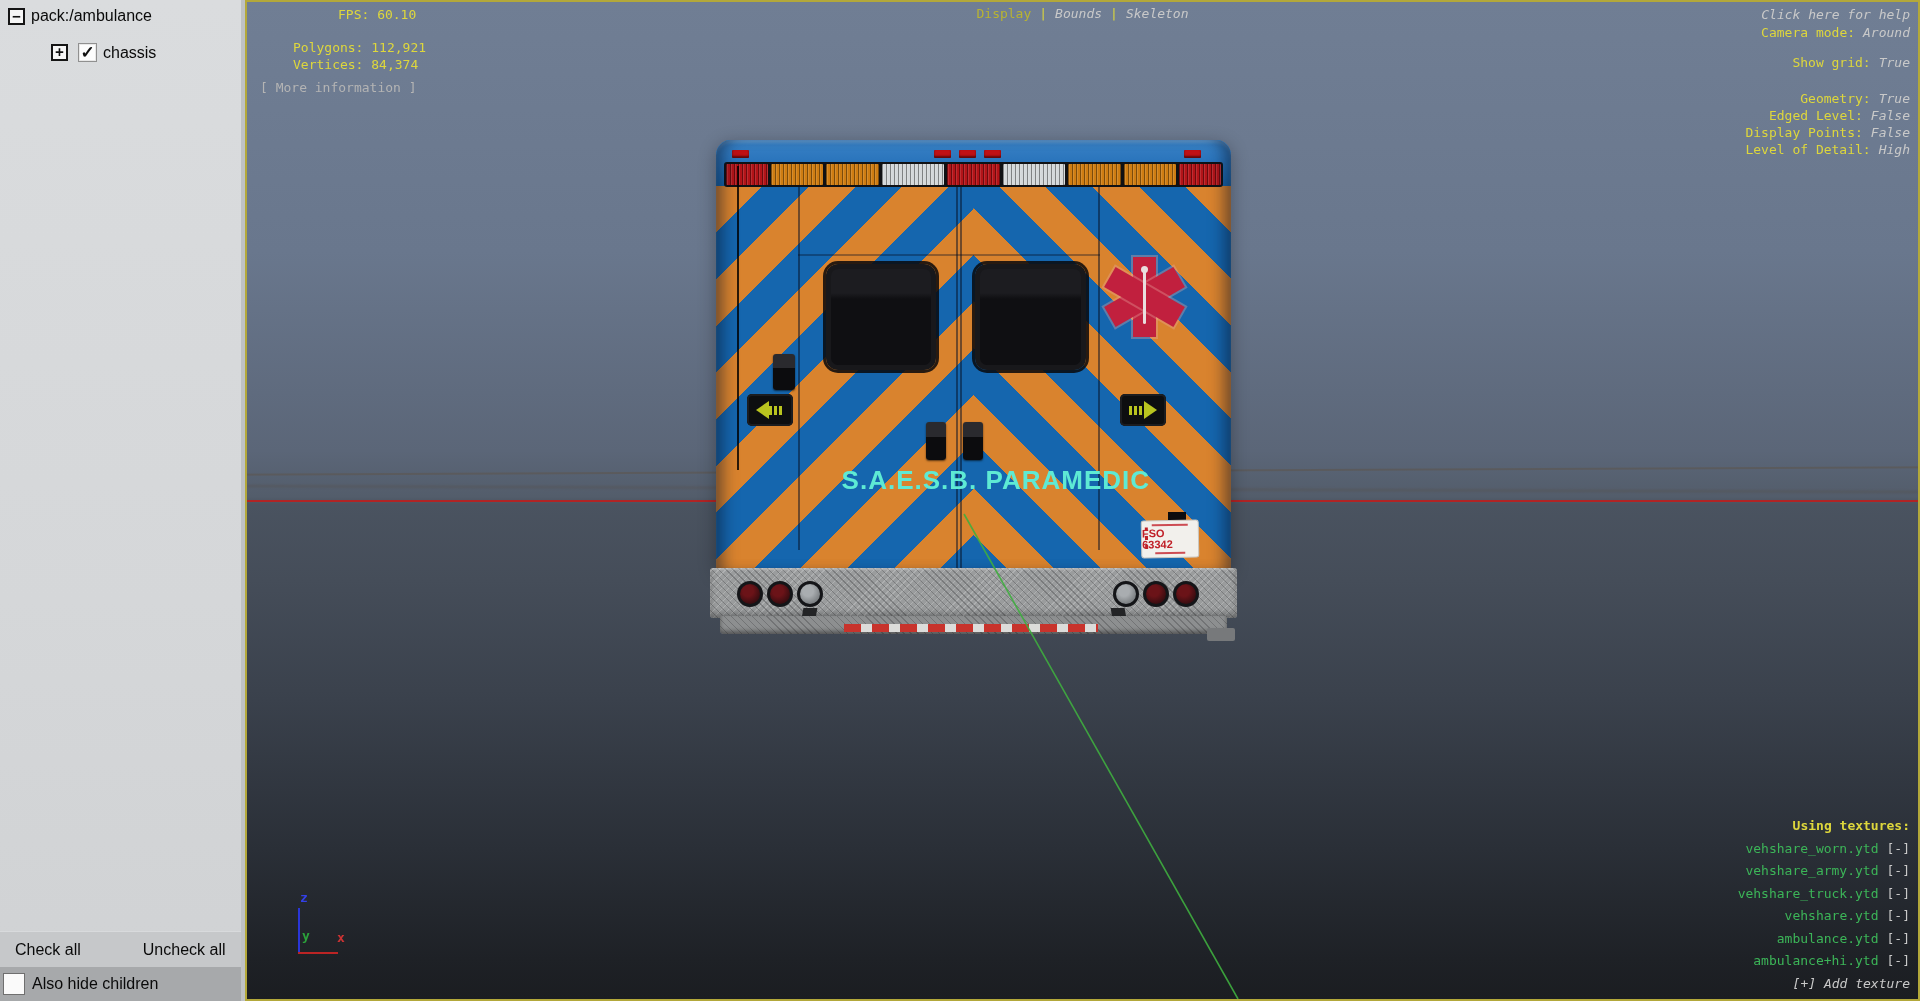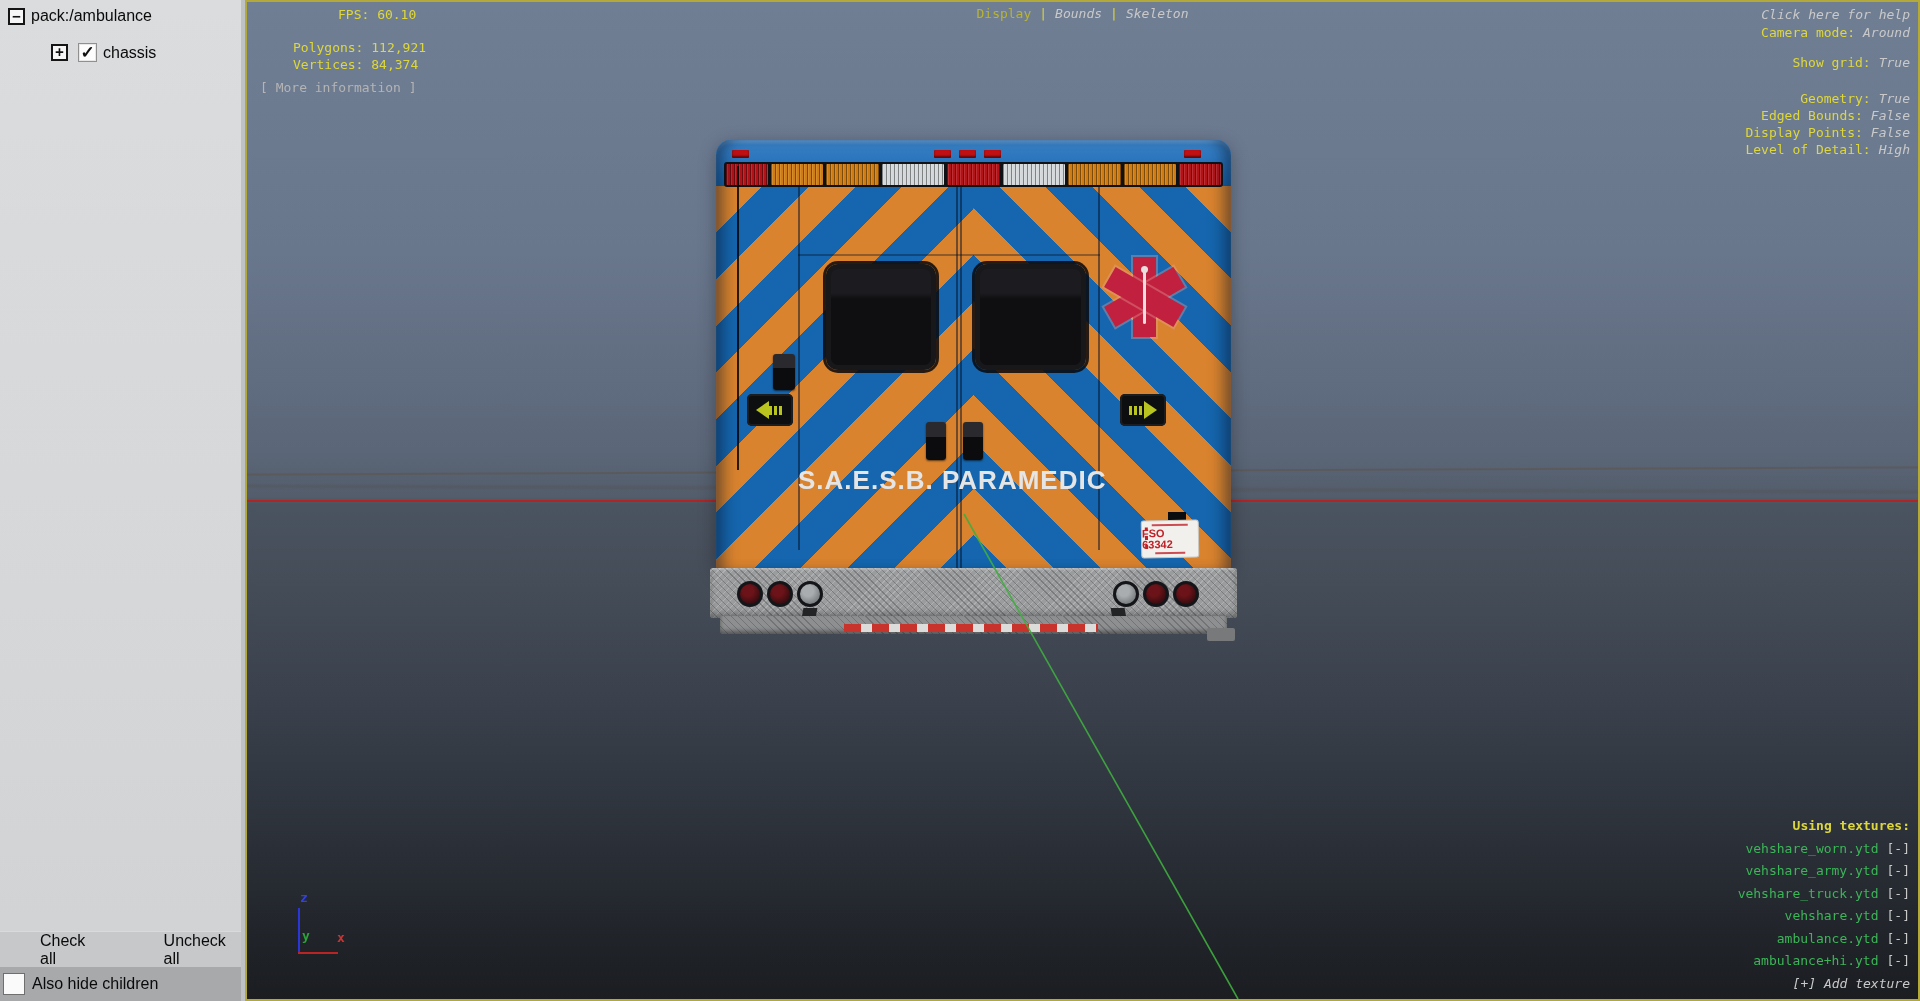--- a/index.html
+++ b/index.html
@@ -26,21 +26,21 @@
     font-size:17px; font-weight:bold; line-height:17px; text-align:center; color:#111;
     cursor:pointer; flex:0 0 19px;
   }
   .tree-label { margin-left:6px; font-size:16px; color:#0a0a0a; white-space:nowrap; }
   .sb-band1 {
     position:absolute; left:0; right:0; bottom:34px; height:36px;
     background:#c6c8ca; border-top:1px solid #d8dadc;
     display:flex; align-items:center; font-size:16px; color:#0a0a0a;
   }
   .sb-btn { cursor:pointer; }
-  .sb-btn.check-all { margin-left:40px; }
+  .sb-btn.check-all { margin-left:15px; }
   .sb-btn.uncheck-all { margin-left:62px; }
   .sb-band2 {
     position:absolute; left:0; right:0; bottom:0; height:34px;
     background:#a7a9ab; display:flex; align-items:center; font-size:16px; color:#0a0a0a;
   }
   .sb-band2 .checkbox2 {
     width:22px; height:22px; background:#fafafa; border:1px solid #6f6f6f;
     margin-left:3px; flex:0 0 22px; cursor:pointer;
   }
   .sb-band2 .lbl { margin-left:7px; }
@@ -143,23 +143,23 @@
     border-radius:5px; display:flex; align-items:center; justify-content:center;
     box-shadow:inset 0 0 0 2px #1c1d20; }
   .decal-l { left:31px; } .decal-r { left:404px; }
   .tri-l { width:0; height:0; border-top:9px solid transparent; border-bottom:9px solid transparent; border-right:13px solid #b9c41f; }
   .tri-r { width:0; height:0; border-top:9px solid transparent; border-bottom:9px solid transparent; border-left:13px solid #b9c41f; }
   .tail { width:15px; height:9px; background:repeating-linear-gradient(90deg,#b9c41f 0 3px,#0d0e10 3px 5px); }
   .handle { position:absolute; background:linear-gradient(180deg,#2a2a2e 0 40%,#0c0c0e 40%); border-radius:3px; box-shadow:0 1px 2px rgba(0,0,0,.6); }
   .hdl-side { left:57px; top:214px; width:22px; height:36px; }
   .hdl-c1 { left:210px; top:282px; width:20px; height:38px; }
   .hdl-c2 { left:247px; top:282px; width:20px; height:38px; }
-  .rear-text { position:absolute; left:82px; top:325px; width:352px; text-align:left;
+  .rear-text { position:absolute; left:82px; top:325px; width:352px; text-align:right;
     font-family:"Liberation Sans",sans-serif; font-size:26px; font-weight:bold;
-    letter-spacing:1px; color:#e5e5e5; }
+    letter-spacing:1px; color:#5eead4; }
   .plate-mount { position:absolute; left:452px; top:372px; width:18px; height:8px; background:#0c0c0e; }
   .plate { position:absolute; left:425px; top:380px; width:58px; height:38px;
     background:#f2f0ec; border:1px solid #c9c6c0; border-radius:3px;
     display:flex; flex-direction:column; align-items:center; justify-content:center; gap:2px;
     transform:rotate(-1deg); }
   .plate .micro { width:36px; height:2px; background:rgba(195,35,45,.8); }
   .plate .num { font-family:"Liberation Sans",sans-serif; font-size:11px; font-weight:bold; color:#c02028; line-height:11px; }
   .plate .col { position:absolute; left:3px; top:6px; width:3px; height:26px;
     background:repeating-linear-gradient(180deg,#c02028 0 4px,transparent 4px 9px); }
   .bumper { position:absolute; left:-6px; top:428px; width:527px; height:50px;
@@ -305,21 +305,21 @@
     <span class="tab-sep">|</span>
     <span class="tab gray">Bounds</span>
     <span class="tab-sep">|</span>
     <span class="tab gray">Skeleton</span>
   </div>
 
   <div class="hud gray tr-block t0">Click here for help</div>
   <div class="hud tr-block t1"><span class="yellow">Camera mode:</span><span class="gray hud-line-val">Around</span></div>
   <div class="hud tr-block t2"><span class="yellow">Show grid:</span><span class="gray hud-line-val">True</span></div>
   <div class="hud tr-block t3"><span class="yellow">Geometry:</span><span class="gray hud-line-val">True</span></div>
-  <div class="hud tr-block t4"><span class="yellow">Edged Bounds:</span><span class="gray hud-line-val">False</span></div>
+  <div class="hud tr-block t4"><span class="yellow">Edged Level:</span><span class="gray hud-line-val">False</span></div>
   <div class="hud tr-block t5"><span class="yellow">Display Points:</span><span class="gray hud-line-val">False</span></div>
   <div class="hud tr-block t6"><span class="yellow">Level of Detail:</span><span class="gray hud-line-val">High</span></div>
 
   <div class="hud yellow tr-block tex-title">Using textures:</div>
   <div class="hud tr-block x0"><span class="green-tx">vehshare_worn.ytd</span><span class="tex-rm">[-]</span></div>
   <div class="hud tr-block x1"><span class="green-tx">vehshare_army.ytd</span><span class="tex-rm">[-]</span></div>
   <div class="hud tr-block x2"><span class="green-tx">vehshare_truck.ytd</span><span class="tex-rm">[-]</span></div>
   <div class="hud tr-block x3"><span class="green-tx">vehshare.ytd</span><span class="tex-rm">[-]</span></div>
   <div class="hud tr-block x4"><span class="green-tx">ambulance.ytd</span><span class="tex-rm">[-]</span></div>
   <div class="hud tr-block x5"><span class="green-tx">ambulance+hi.ytd</span><span class="tex-rm">[-]</span></div>

